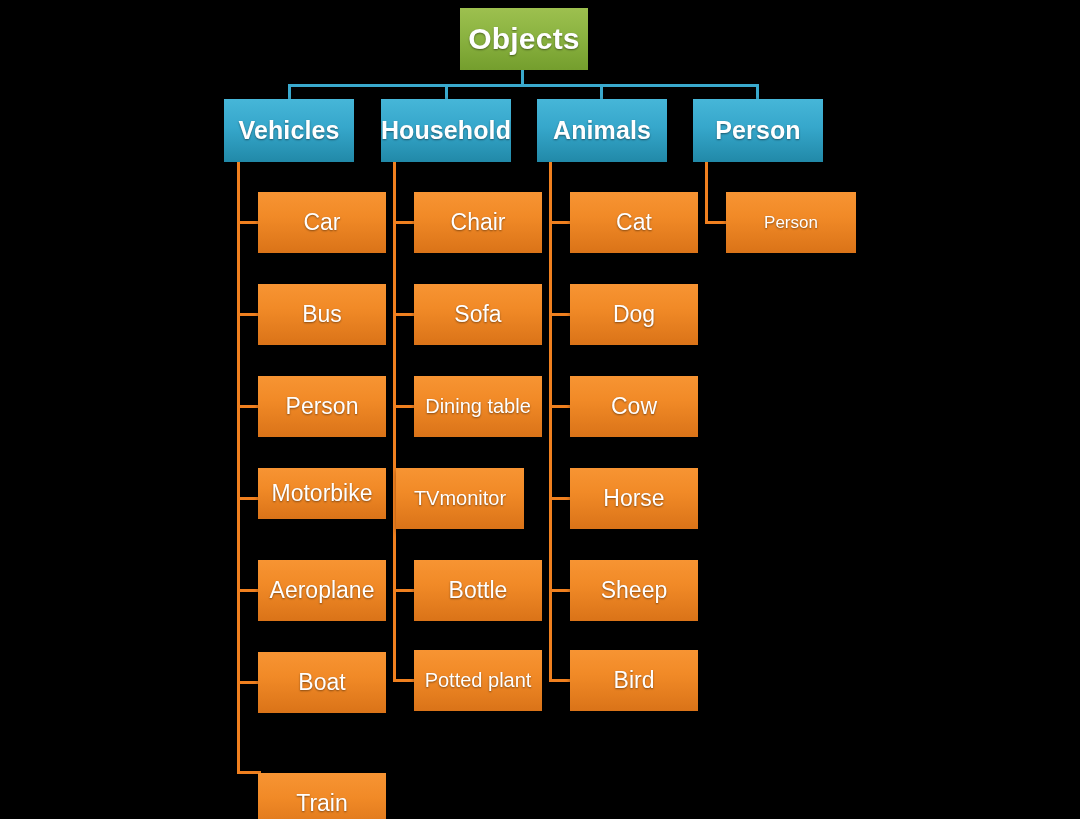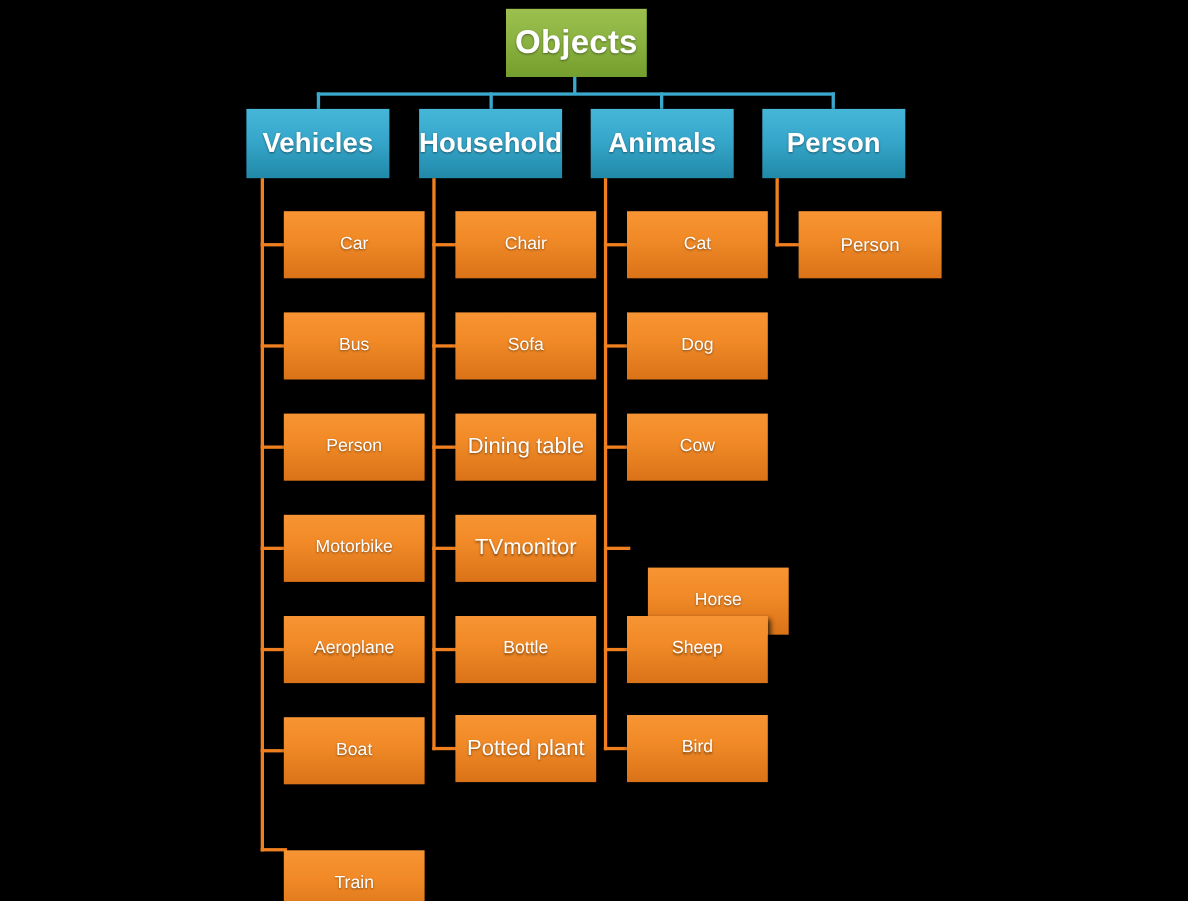--- a/index.html
+++ b/index.html
@@ -41,21 +41,21 @@
   .node.category {
     background: linear-gradient(to bottom, #46b6d8 0%, #36a7cb 45%, #2189a8 100%);
     font-weight: bold;
     font-size: 25px;
     letter-spacing: 0.1px;
   }
 
   .node.leaf {
     background: linear-gradient(to bottom, #f79433 0%, #f18a27 40%, #da7318 100%);
     font-weight: normal;
-    font-size: 16px;
+    font-size: 23px;
   }
   .node.leaf.small   { font-size: 20px; }
   .node.leaf.xsmall  { font-size: 17px; }
 
   
   .conn {
     position: absolute;
   }
   .conn.teal   { background: #3aa9cd; }
   .conn.orange { background: #f0801f; }
@@ -103,21 +103,21 @@
 
   <div class="node leaf" style="left:258px; top:192px; width:128px; height:61px;">
     <span>Car</span>
   </div>
   <div class="node leaf" style="left:258px; top:284px; width:128px; height:61px;">
     <span>Bus</span>
   </div>
   <div class="node leaf" style="left:258px; top:376px; width:128px; height:61px;">
     <span>Person</span>
   </div>
-  <div class="node leaf" style="left:258px; top:468px; width:128px; height:61px;">
+  <div class="node leaf" style="left:258px; top:468px; width:128px; height:51px;">
     <span>Motorbike</span>
   </div>
   <div class="node leaf" style="left:258px; top:560px; width:128px; height:61px;">
     <span>Aeroplane</span>
   </div>
   <div class="node leaf" style="left:258px; top:652px; width:128px; height:61px;">
     <span>Boat</span>
   </div>
   <div class="node leaf" style="left:258px; top:743px; width:128px; height:61px;margin-top:30px;">
     <span>Train</span>
@@ -133,21 +133,21 @@
 
   <div class="node leaf" style="left:414px; top:192px; width:128px; height:61px;">
     <span>Chair</span>
   </div>
   <div class="node leaf" style="left:414px; top:284px; width:128px; height:61px;justify-content:center;">
     <span>Sofa</span>
   </div>
   <div class="node leaf small" style="left:414px; top:376px; width:128px; height:61px;">
     <span>Dining table</span>
   </div>
-  <div class="node leaf small" style="left:414px; top:468px; width:128px; height:61px;">
+  <div class="node leaf small" style="left:396px; top:468px; width:128px; height:61px;">
     <span>TVmonitor</span>
   </div>
   <div class="node leaf" style="left:414px; top:560px; width:128px; height:61px;">
     <span>Bottle</span>
   </div>
   <div class="node leaf small" style="left:414px; top:650px; width:128px; height:61px;">
     <span>Potted plant</span>
   </div>
 
   <div class="conn orange" style="left:549px; top:162px; width:3px; height:520px;"></div>
@@ -160,21 +160,21 @@
 
   <div class="node leaf" style="left:570px; top:192px; width:128px; height:61px;">
     <span>Cat</span>
   </div>
   <div class="node leaf" style="left:570px; top:284px; width:128px; height:61px;">
     <span>Dog</span>
   </div>
   <div class="node leaf" style="left:570px; top:376px; width:128px; height:61px;">
     <span>Cow</span>
   </div>
-  <div class="node leaf" style="left:589px; top:468px; width:128px; height:61px;margin-top:48px;">
+  <div class="node leaf" style="left:570px; top:468px; width:128px; height:61px;">
     <span>Horse</span>
   </div>
   <div class="node leaf" style="left:570px; top:560px; width:128px; height:61px;">
     <span>Sheep</span>
   </div>
   <div class="node leaf" style="left:570px; top:650px; width:128px; height:61px;">
     <span>Bird</span>
   </div>
 
   <div class="conn orange" style="left:705px; top:162px; width:3px; height:62px;"></div>

